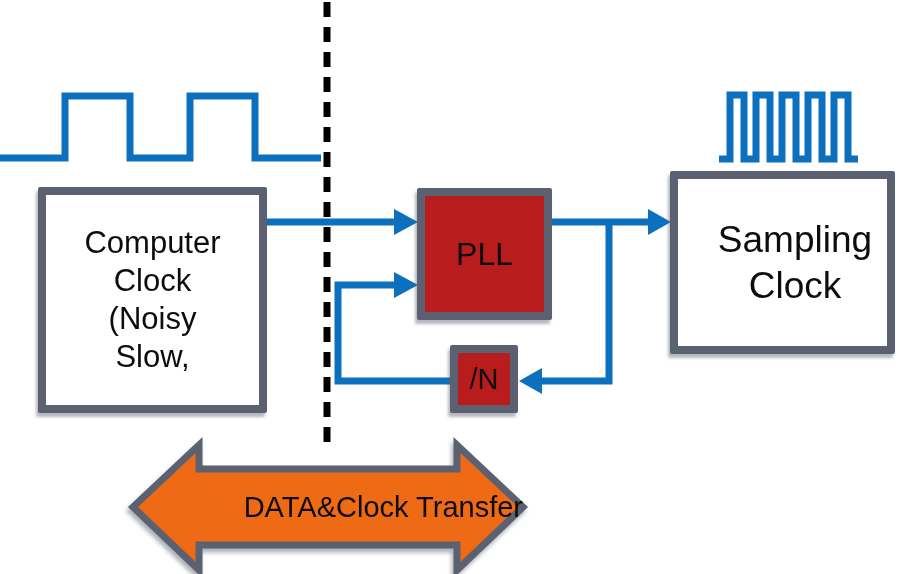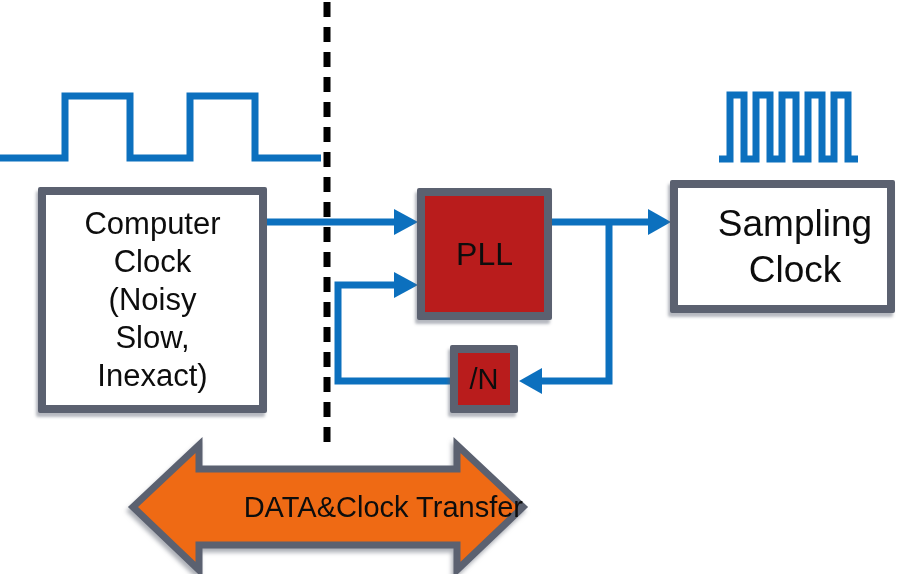--- a/index.html
+++ b/index.html
@@ -33,21 +33,21 @@
   }
   #pll-box {
     left: 417px; top: 188px; width: 135px; height: 132px;
     font-size: 32px;
   }
   #divide-by-n-box {
     left: 450px; top: 345px; width: 68px; height: 68px;
     font-size: 29px;
   }
   #sampling-clock-box {
-    left: 670px; top: 180px; width: 225px; height: 133px;
+    left: 670px; top: 171px; width: 225px; height: 183px;
     font-size: 37px; line-height: 46px; padding-left: 25px;
   }
   .box-line { display: block; white-space: nowrap; }
   #transfer-arrow-label {
     position: absolute;
     left: 133px; top: 489px; width: 390px;
     text-align: right;
     font-size: 29px;
     line-height: 36px;
     color: #0d0d0d;
@@ -89,21 +89,20 @@
     </g>
 
     <polygon class="shadowed-shape" points="133,507 199,445 199,469 457,469 457,445 523,507 457,570 457,545 199,545 199,570" fill="#ef6a14" stroke="#5b6170" stroke-width="7" stroke-linejoin="miter" stroke-miterlimit="12"></polygon>
   </svg>
 
   <div id="computer-clock-box" class="node-box white-box">
     <span class="box-line">Computer</span>
     <span class="box-line">Clock</span>
     <span class="box-line">(Noisy</span>
     <span class="box-line">Slow,</span>
-    <span class="box-line">Inexact)</span>
   </div>
 
   <div id="pll-box" class="node-box green-box">
     <span class="box-line">PLL</span>
   </div>
 
   <div id="divide-by-n-box" class="node-box green-box">
     <span class="box-line">/N</span>
   </div>
 

